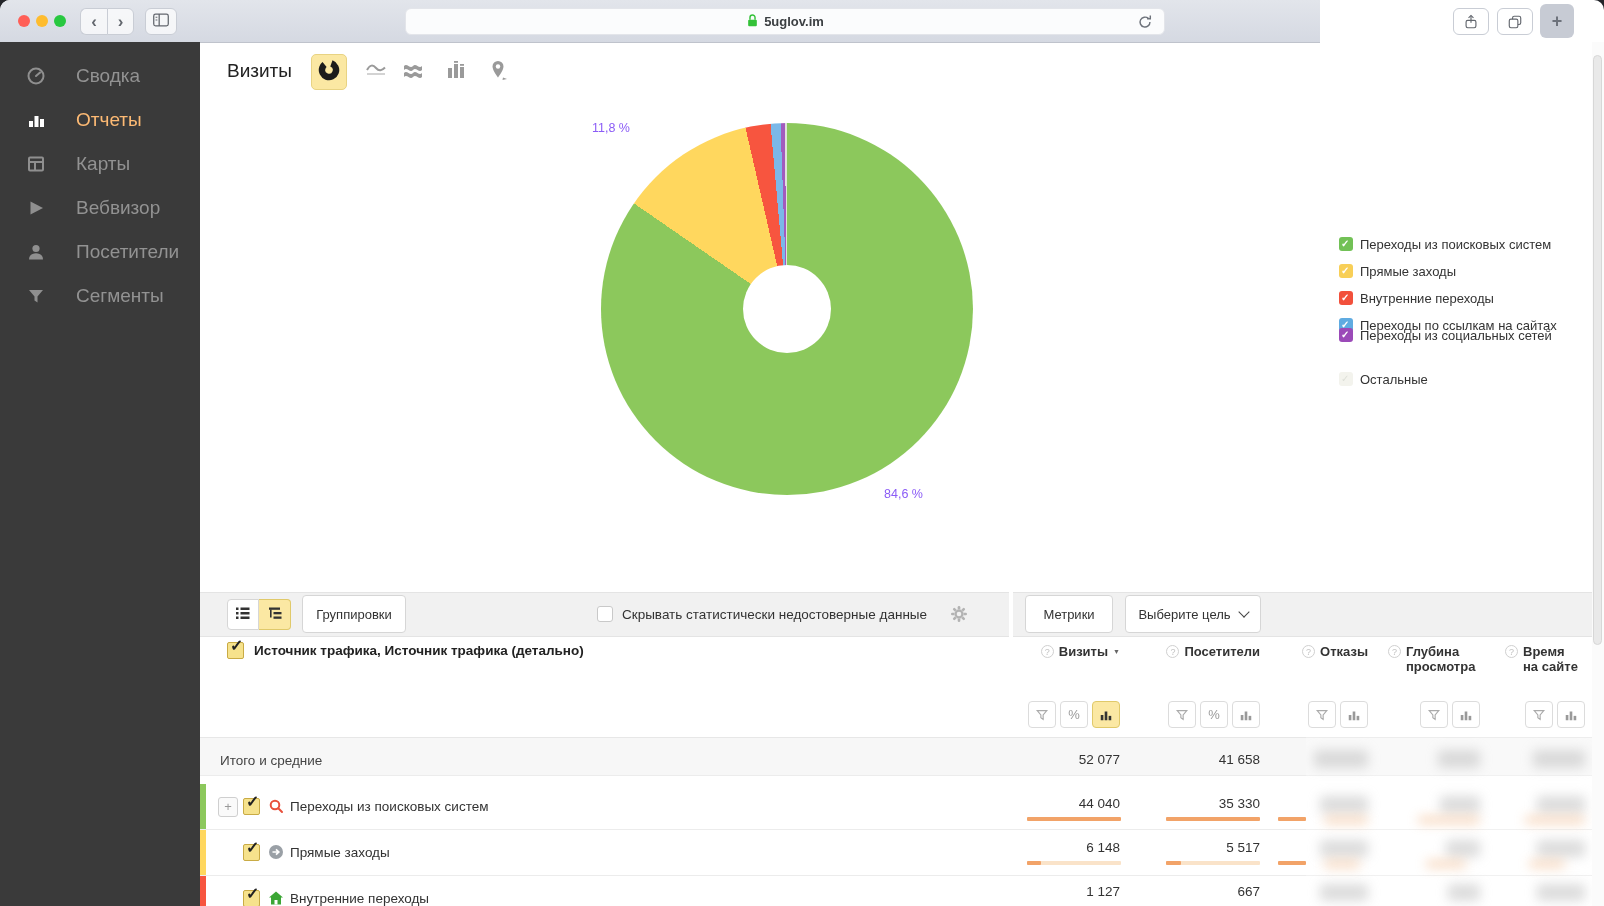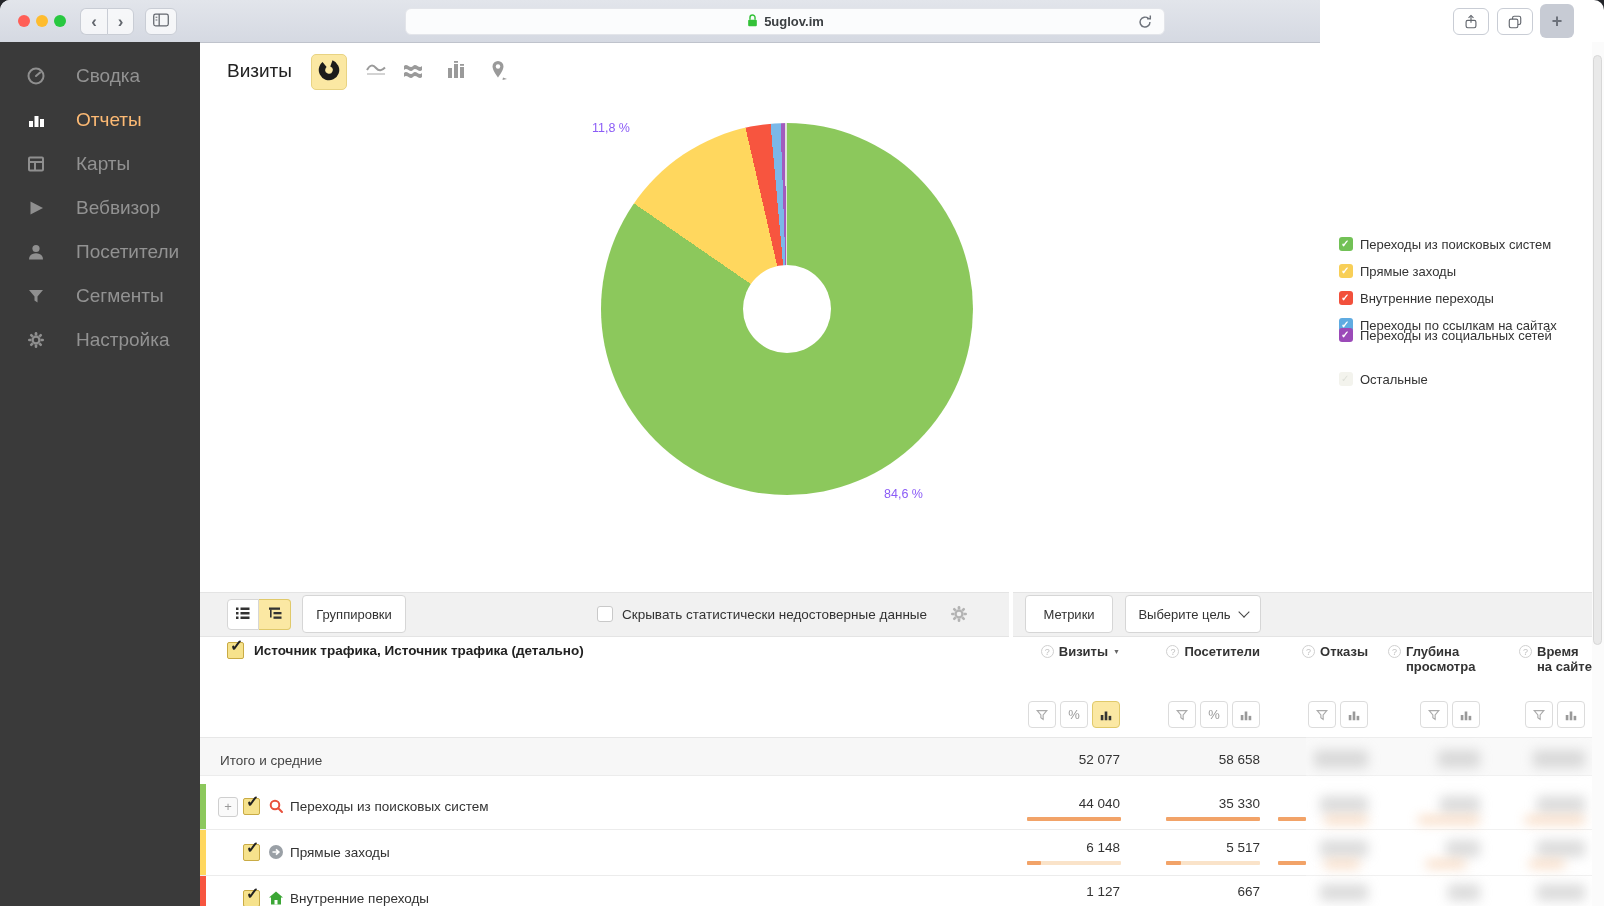--- a/index.html
+++ b/index.html
@@ -189,33 +189,20 @@
             <path d="M3 17.5 c0-4.2 3.2-6.2 7-6.2 s7 2 7 6.2 z" fill="#8f8f8f"></path>
           </svg></span>
       <span class="slabel">Посетители</span>
     </div>
     <div class="snav" style="top:234px;">
       <span class="sicon"><svg width="20" height="20" viewBox="0 0 20 20">
             <path d="M3 4 h14 l-5.5 6.5 v6 l-3 -2 v-4 z" fill="#8f8f8f"></path>
           </svg></span>
       <span class="slabel">Сегменты</span>
     </div>
-    <div class="snav" style="top:278px;">
-      <span class="sicon"><svg width="20" height="20" viewBox="0 0 20 20">
-            <g fill="#8f8f8f">
-              <rect x="8.7" y="2" width="2.6" height="16" rx="1.2"></rect>
-              <rect x="8.7" y="2" width="2.6" height="16" rx="1.2" transform="rotate(45 10 10)"></rect>
-              <rect x="8.7" y="2" width="2.6" height="16" rx="1.2" transform="rotate(90 10 10)"></rect>
-              <rect x="8.7" y="2" width="2.6" height="16" rx="1.2" transform="rotate(135 10 10)"></rect>
-            </g>
-            <circle cx="10" cy="10" r="4.6" fill="#3a3a3a"></circle>
-            <circle cx="10" cy="10" r="3.4" fill="none" stroke="#8f8f8f" stroke-width="2.2"></circle>
-          </svg></span>
-      <span class="slabel">Настройка</span>
-    </div>
   </div>
 
   <div class="rtitle">Визиты</div>
   <div class="ctype active" style="left:311px;">
     <span><svg width="22" height="22" viewBox="0 0 22 22">
           <circle cx="11" cy="11" r="7" fill="none" stroke="#1c1c1c" stroke-width="6.5" stroke-dasharray="36.5 7.5" transform="rotate(-70 11 11)"></circle>
         </svg></span>
   </div>
   <div class="ctype" style="left:358px;">
     <span><svg width="24" height="24" viewBox="0 0 24 24">
@@ -340,21 +327,21 @@
     <span>Посетители</span>
   </div>
   <div class="colhdr" style="right:236px;justify-content:flex-end;">
     <span class="qmark"></span>
     <span>Отказы</span>
   </div>
   <div class="colhdr" style="right:124px;width:92px;">
     <span class="qmark"></span>
     <span style="width:72px;">Глубина просмотра</span>
   </div>
-  <div class="colhdr" style="right:5px;width:80px;">
+  <div class="colhdr" style="right:19px;width:80px;">
     <span class="qmark"></span>
     <span style="width:60px;">Время на сайте</span>
   </div>
 
   <div class="fbtn" style="left:1028px;">
       <svg width="14" height="14" viewBox="0 0 16 16">
         <path d="M2.5 3 h11 l-4.2 5 v5 l-2.6 -1.8 v-3.2 z" fill="none" stroke="#aaa" stroke-width="1.3"></path>
       </svg>
     </div>
   <div class="fbtn pct" style="left:1060px;"></div>
@@ -416,21 +403,21 @@
         <rect x="2" y="8" width="3" height="6" fill="#999"></rect>
         <rect x="6.5" y="4" width="3" height="10" fill="#999"></rect>
         <rect x="11" y="9" width="3" height="5" fill="#999"></rect>
       </svg>
     </div>
 
   <div class="trow totals" style="top:737px;height:39px;">
     <span class="totlabel">Итого и средние</span>
   </div>
   <div class="num" style="right:484px;top:752px;">52 077</div>
-  <div class="num" style="right:344px;top:752px;">58 658</div>
+  <div class="num" style="right:344px;top:752px;">41 658</div>
 
   <div class="trow" style="top:784px;height:46px;">
     <span class="strip s0"></span>
     <span class="expander"></span>
     <span class="tchk rowchk"></span>
     <span class="rowicon"><svg width="16" height="16" viewBox="0 0 16 16">
           <circle cx="7" cy="7" r="4.3" fill="none" stroke="#e8503c" stroke-width="2"></circle>
           <line x1="10.3" y1="10.3" x2="14" y2="14" stroke="#e8503c" stroke-width="2" stroke-linecap="round"></line>
         </svg></span>
     <span class="rowlabel" style="left:90px;top:15px;">Переходы из поисковых систем</span>

